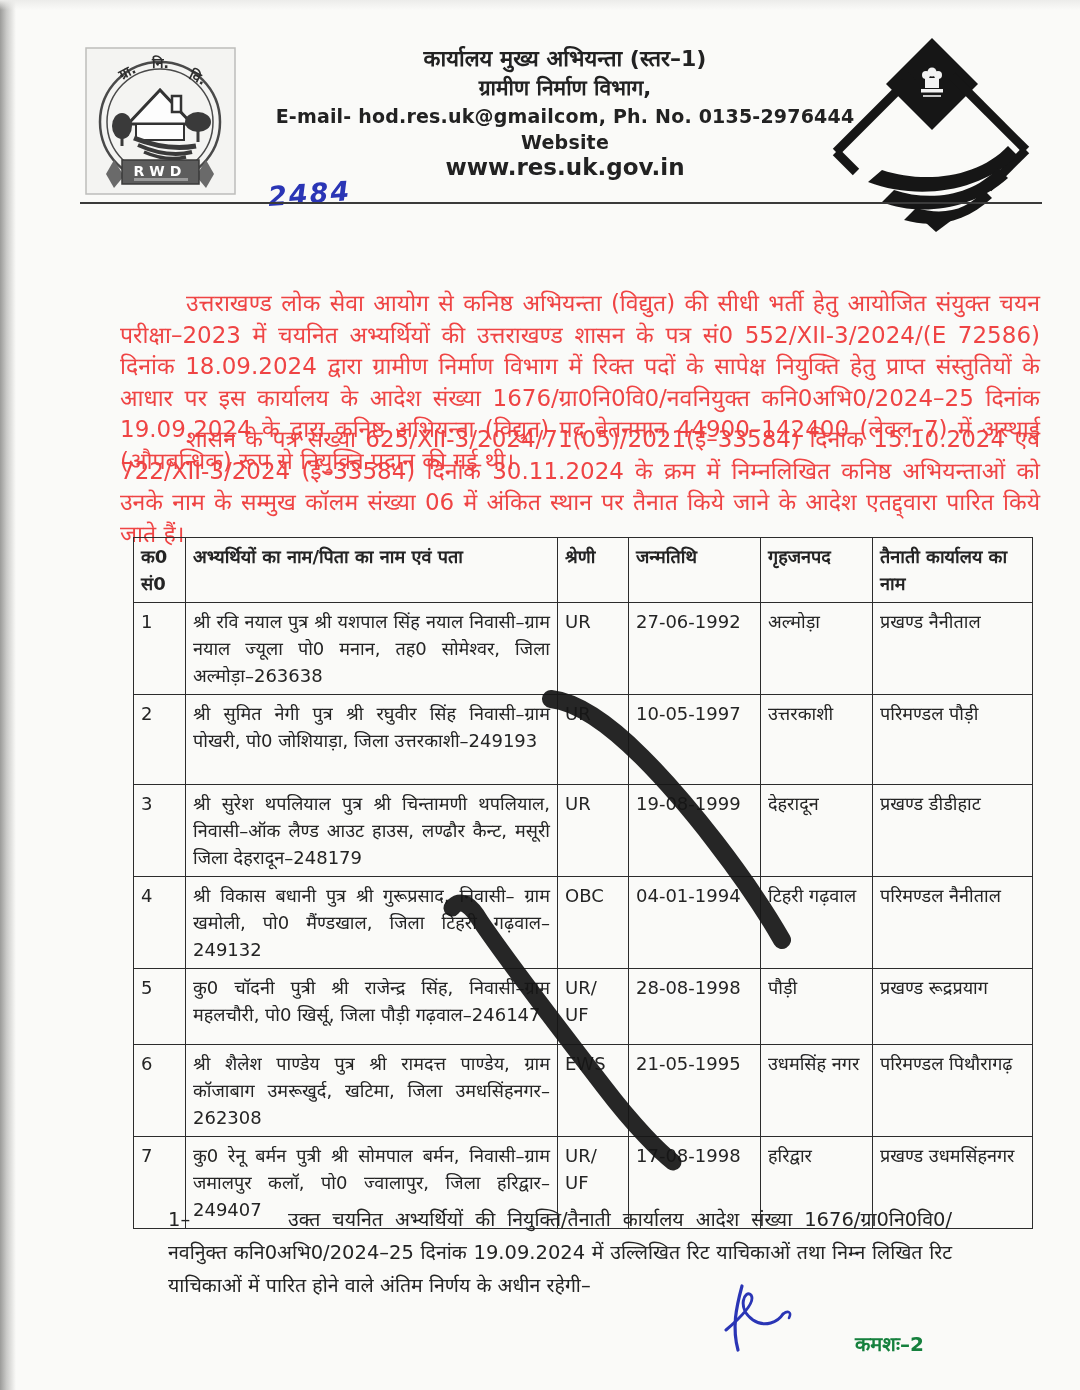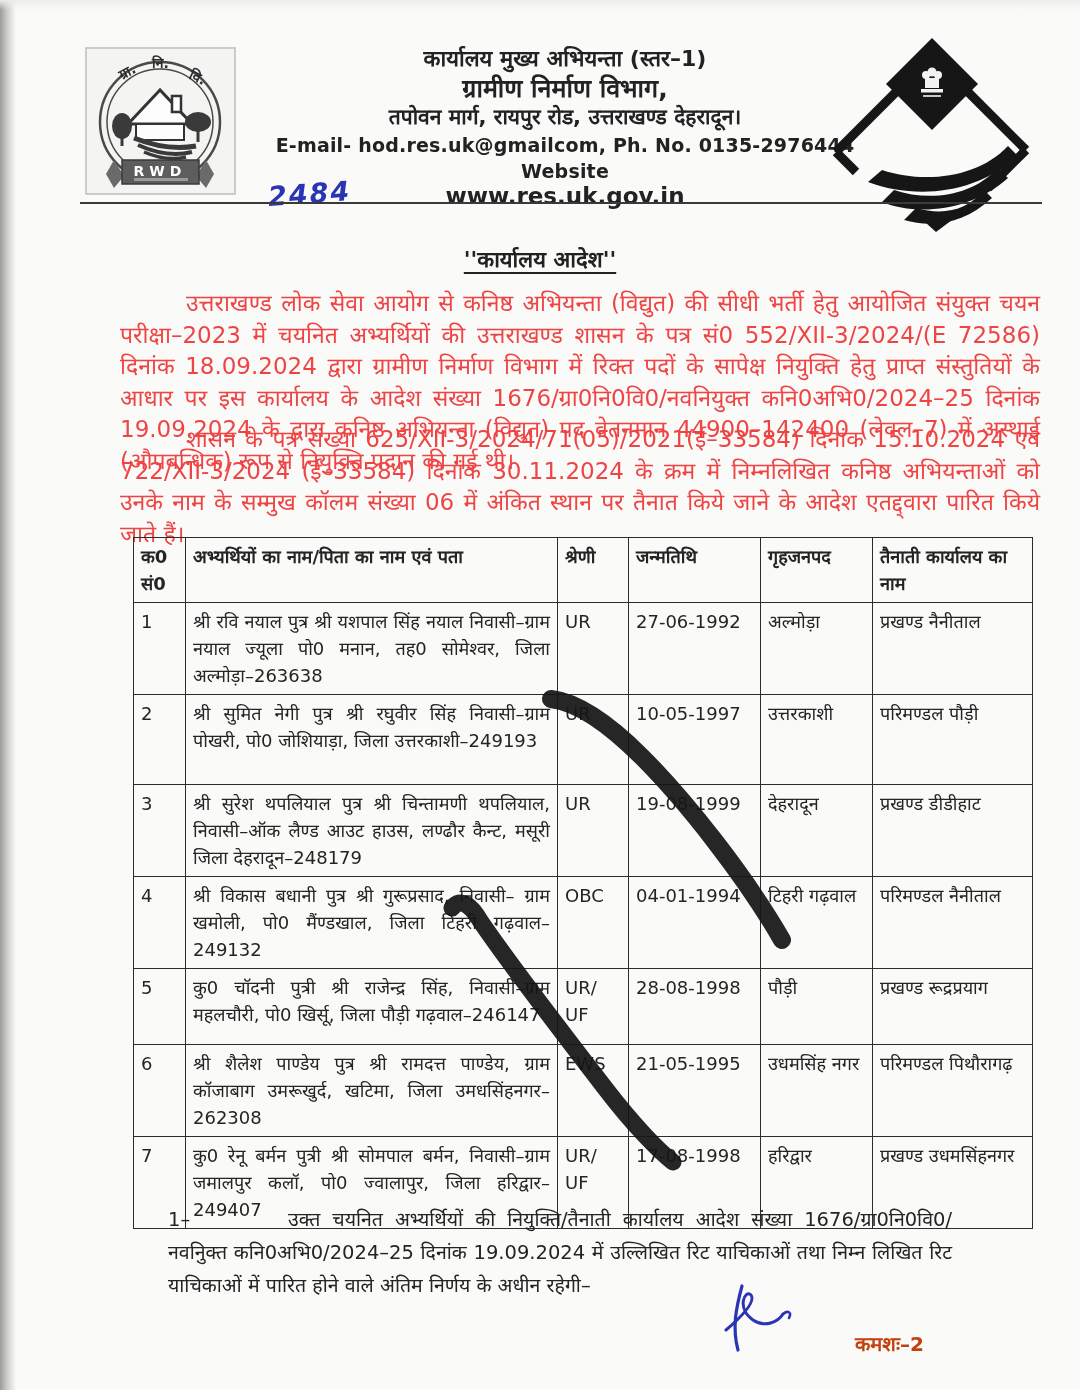--- a/index.html
+++ b/index.html
@@ -21,21 +21,21 @@
   .scan-top{
     position:absolute;left:0;top:0;right:0;height:10px;
     background:linear-gradient(180deg,#ececea,rgba(250,250,248,0));
   }
   
   .letterhead{
     position:absolute;left:240px;top:44px;width:650px;
     text-align:center;font-weight:700;color:#222;
   }
   .lh-line1{font-size:22px;line-height:30px;}
-  .lh-line2{font-size:25px;line-height:29px;}
+  .lh-line2{font-size:21px;line-height:29px;}
   .lh-line3{font-size:21px;line-height:29px;}
   .lh-line4{font-size:19px;line-height:26px;letter-spacing:0.2px;}
   .lh-line5{font-size:23px;line-height:25px;}
   .logo-box{position:absolute;left:84px;top:46px;width:153px;height:150px;}
   .emblem-box{position:absolute;left:820px;top:32px;width:224px;height:202px;}
   
   .hand-number{
     position:absolute;left:268px;top:178px;
     font-size:27px;color:#2a35b5;font-style:italic;font-weight:600;
     transform:rotate(-4deg);letter-spacing:2px;
@@ -87,21 +87,21 @@
   td.dob{padding-left:14px;}
   
   .footnote{
     position:absolute;left:168px;top:1203px;width:784px;
     font-size:19.5px;line-height:33px;text-align:justify;color:#242424;
   }
   .footnote .num{position:absolute;left:0;top:0;}
   .footnote p{margin:0;text-indent:120px;}
   .continuation{
     position:absolute;left:855px;top:1330px;
-    font-size:20px;font-weight:700;color:#c2410c;
+    font-size:20px;font-weight:700;color:#15803d;
   }
   .sig-box{position:absolute;left:712px;top:1268px;width:100px;height:105px;}
   .ink-overlay{position:absolute;left:0;top:0;width:1080px;height:1390px;z-index:6;}
 </style>
 </head>
 <body>
 
 <div class="page">
   <div class="scan-edge"></div>
   <div class="scan-top"></div>
@@ -128,21 +128,20 @@
       <polygon points="122,114 112,130 122,142 130,128" fill="#6a6a6a"></polygon>
       <rect x="38" y="114" width="77" height="24" fill="#5d5d5d" stroke="#3a3a3a" stroke-width="1.5"></rect>
       <text x="76" y="130" font-size="14" font-weight="bold" fill="#ffffff" text-anchor="middle" letter-spacing="5">RWD</text>
       <rect x="50" y="132" width="54" height="3" fill="#9a9a9a"></rect>
     </svg>
   </div>
 
   <div class="letterhead">
     <div class="lh-line1">कार्यालय मुख्य अभियन्ता (स्तर–1)</div>
     <div class="lh-line2">ग्रामीण निर्माण विभाग,</div>
-    <div class="lh-line3">तपोवन मार्ग, रायपुर रोड, उत्तराखण्ड देहरादून।</div>
     <div class="lh-line4">E-mail- hod.res.uk@gmailcom, Ph. No. 0135-2976444 Website</div>
     <div class="lh-line5">www.res.uk.gov.in</div>
   </div>
 
   <div class="emblem-box">
     <svg width="224" height="202" viewBox="0 0 224 202">
       <polygon points="112,6 158,52 112,98 66,52" fill="#161616"></polygon>
       <circle cx="106" cy="43" r="4" fill="#f2f2f2"></circle>
       <circle cx="112" cy="40" r="4.5" fill="#f2f2f2"></circle>
       <circle cx="118" cy="43" r="4" fill="#f2f2f2"></circle>
@@ -157,21 +156,20 @@
       <path d="M188,146 C150,180 96,184 62,170 L74,158 C110,170 152,164 178,136" fill="#161616"></path>
       <path d="M172,166 C144,192 112,196 84,188 L96,176 C124,184 148,178 164,158" fill="#161616"></path>
       <polygon points="96,182 140,182 116,200" fill="#161616"></polygon>
     </svg>
   </div>
 
   <div class="hand-number">2484</div>
   <div class="rule"></div>
 
 
-  <div class="order-title"><span>''कार्यालय आदेश''</span></div>
 
   <div class="para para1">उत्तराखण्ड लोक सेवा आयोग से कनिष्ठ अभियन्ता (विद्युत) की सीधी भर्ती हेतु आयोजित संयुक्त चयन परीक्षा–2023 में चयनित अभ्यर्थियों की उत्तराखण्ड शासन के पत्र सं0 552/XII-3/2024/(E 72586) दिनांक 18.09.2024 द्वारा ग्रामीण निर्माण विभाग में रिक्त पदों के सापेक्ष नियुक्ति हेतु प्राप्त संस्तुतियों के आधार पर इस कार्यालय के आदेश संख्या 1676/ग्रा0नि0वि0/नवनियुक्त कनि0अभि0/2024–25 दिनांक 19.09.2024 के द्वारा कनिष्ठ अभियन्ता (विद्युत) पद वेतनमान 44900–142400 (लेवल–7) में अस्थाई (औपबन्धिक) रूप से नियुक्ति प्रदान की गई थी।</div>
   <div class="para para2">शासन के पत्र संख्या 625/XII-3/2024/71(05)/2021(ई–33584) दिनांक 15.10.2024 एवं 722/XII-3/2024 (ई–33584) दिनांक 30.11.2024 के क्रम में निम्नलिखित कनिष्ठ अभियन्ताओं को उनके नाम के सम्मुख कॉलम संख्या 06 में अंकित स्थान पर तैनात किये जाने के आदेश एतद्द्वारा पारित किये जाते हैं।</div>
 
   <table class="main">
     <colgroup>
         <col class="c1">
         <col class="c2">
         <col class="c3">
         <col class="c4">

